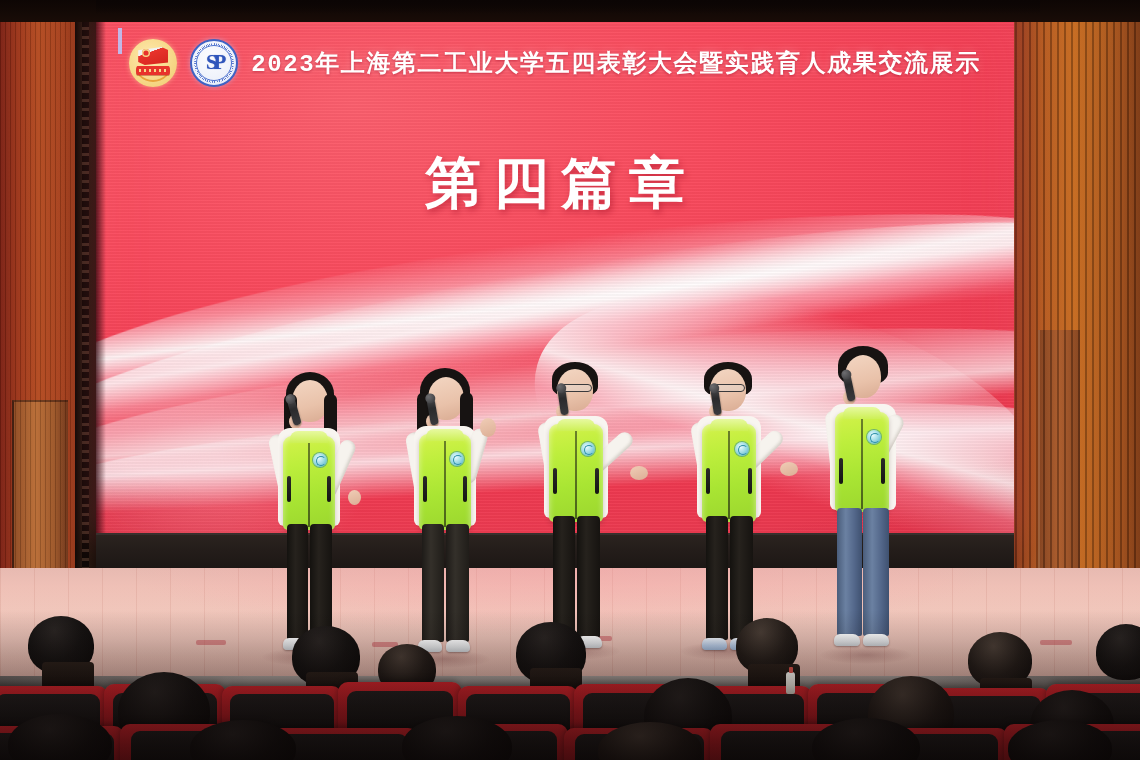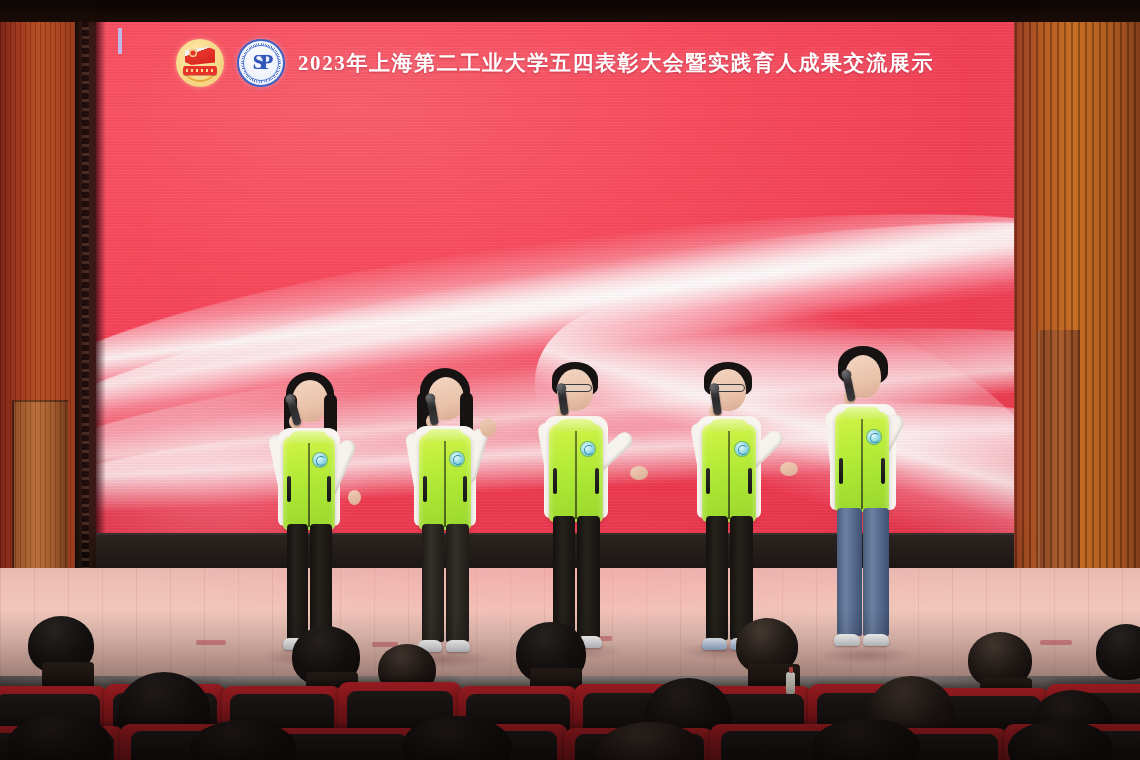--- a/index.html
+++ b/index.html
@@ -129,24 +129,24 @@
     justify-content:center; font-family:"Liberation Serif",serif; font-weight:700;
     font-size:21px; color:#2f55bb; letter-spacing:-4px; padding-bottom:1px;
     text-shadow:0 0 1px rgba(47,85,187,.5); }
   .logo-sspu .ring-txt { position:absolute; left:2px; top:2px; right:2px; bottom:2px;
     border-radius:50%;
     background:repeating-conic-gradient(from 200deg,
       rgba(63,99,196,.85) 0deg 2.2deg, rgba(63,99,196,0) 2.2deg 5.2deg);
     -webkit-mask:radial-gradient(circle, transparent 63%, #000 65%, #000 84%, transparent 86%);
     mask:radial-gradient(circle, transparent 63%, #000 65%, #000 84%, transparent 86%); }
 
-  .led-header-text { font-size:21px; font-weight:700; color:#ffffff;
+  .led-header-text { font-size:24px; font-weight:700; color:#ffffff;
     letter-spacing:1.6px; white-space:nowrap;
     text-shadow:0 1px 3px rgba(160,10,35,.55), 0 0 10px rgba(255,255,255,.25);
-    font-family:Liberation Serif, serif; }
+    font-family:Liberation Mono, monospace; }
 
   .led-chapter { position:absolute; left:0; top:138px; width:100%; text-align:center; z-index:12;
     font-size:56px; font-weight:700; color:#fff; letter-spacing:12px; text-indent:12px;
     font-family:"DejaVu Serif","Liberation Serif",serif;
     text-shadow:2px 3px 6px rgba(150,8,32,.45); }
   .led-slogan { position:absolute; left:0; top:240px; width:100%; text-align:center; z-index:12;
     font-size:76px; font-weight:700; color:#fff; letter-spacing:6px;
     font-family:"DejaVu Serif","Liberation Serif",serif;
     text-shadow:3px 5px 8px rgba(150,8,32,.42); white-space:nowrap; }
 
@@ -266,20 +266,21 @@
         <div class="star"></div>
         <div class="band"></div>
       </div>
       <div class="logo-sspu">
         <div class="ring-txt"></div>
         <div class="sp">SP</div>
       </div>
       <div class="led-header-text">2023年上海第二工业大学五四表彰大会暨实践育人成果交流展示</div>
     </div>
 
+    <div class="led-chapter">第四篇章</div>
 
     <div class="led-vignette"></div>
     <div class="led-edge-l"></div>
     <div class="led-tab"></div>
   </div>
 
   <div class="ceiling"></div>
   <div class="ceiling-shadow"></div>
 
   <div class="stage-skirt"></div>

